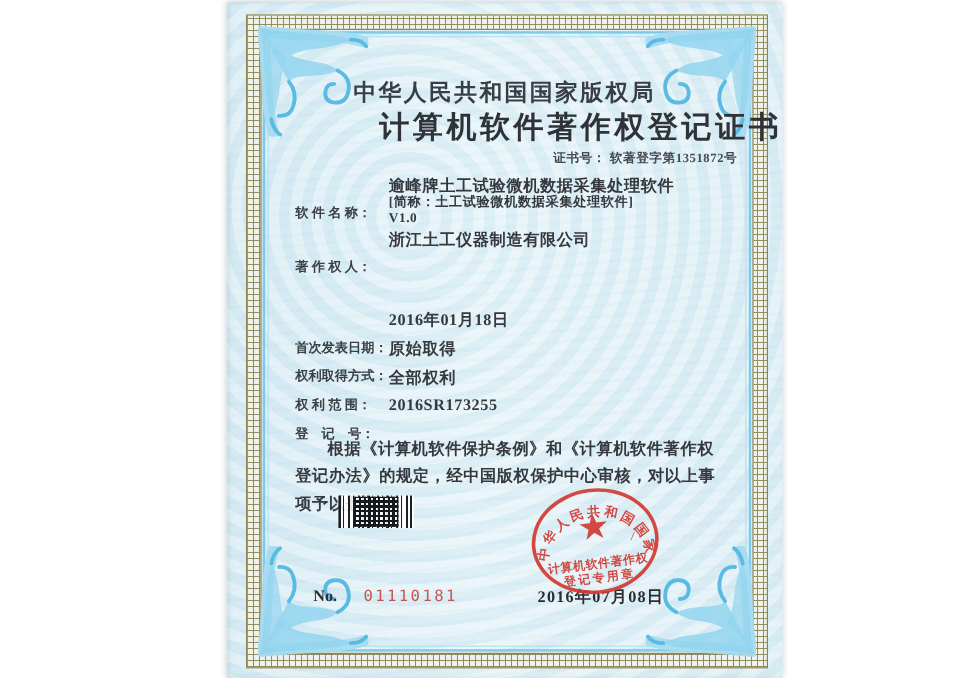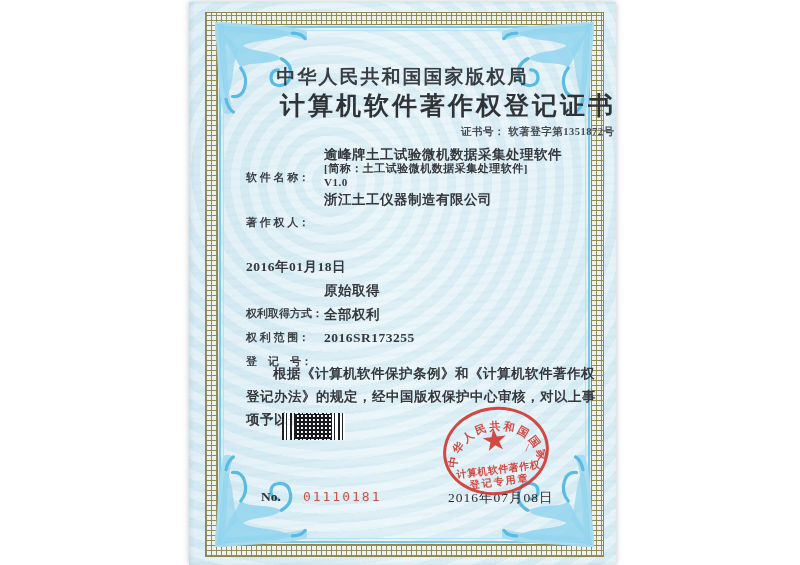--- a/index.html
+++ b/index.html
@@ -7,21 +7,21 @@
   .stage{position:relative;width:800px;height:565px;background:#ffffff;}
 
   
   .paper{position:absolute;left:189px;top:2px;width:427px;height:563px;
     box-shadow:0 0 6px rgba(70,95,105,.35), inset 2px 0 4px rgba(120,150,160,.18);}
   .paper-bg{
     background:
       repeating-radial-gradient(circle at 30% 30%, rgba(255,255,255,.25) 0 9px, rgba(178,214,229,.12) 9px 18px),
       repeating-linear-gradient(175deg, rgba(190,222,235,.18) 0 3px, rgba(255,255,255,0) 3px 9px),
       linear-gradient(90deg,#d9ecf4,#e4f3f8 45%,#ddeef5);
-    background-color:#dfeef6;}
+    background-color:#dfeef6;padding-left:36px;}
 
   
   .frame-gold{position:absolute;left:16px;top:10px;right:12px;bottom:8px;
     border:1px solid #8d8552;
     background:
       repeating-linear-gradient(0deg, rgba(143,135,84,.95) 0 1px, transparent 1px 5px),
       repeating-linear-gradient(90deg, rgba(143,135,84,.95) 0 1px, transparent 1px 5px),
       #edf2ec;}
   .frame-gold-inner{position:absolute;inset:11px;border:1px solid #8d8552;}
 
@@ -71,21 +71,21 @@
     transform:rotate(-7deg);}
   .seal-ring{position:absolute;inset:0;border-radius:50%;border:3px solid #d23a33;}
   .seal svg{position:absolute;inset:0;width:106px;height:88px;overflow:visible;}
   .seal-star{position:absolute;left:0;top:18px;width:100%;text-align:center;
     font-size:30px;line-height:30px;color:#d23a33;font-family:"DejaVu Sans",sans-serif;}
   .seal-mark{position:absolute;right:20px;top:38px;color:#d23a33;font-size:11px;transform:rotate(12deg);}
   .seal-l1{position:absolute;left:0;top:56px;width:100%;text-align:center;
     font-size:10px;font-weight:700;color:#d23a33;letter-spacing:.5px;font-family:"Liberation Sans",sans-serif;}
   .seal-l2{position:absolute;left:0;top:68px;width:100%;text-align:center;
     font-size:10px;font-weight:700;color:#d23a33;letter-spacing:2px;font-family:"Liberation Sans",sans-serif;}
-  .issue-date{position:absolute;left:259px;top:487px;font-size:13.5px;font-weight:400;
+  .issue-date{position:absolute;left:259px;top:487px;font-size:13.5px;font-weight:700;
     color:#2c2c30;letter-spacing:1px;}
 </style>
 </head>
 <body>
 
 <div class="stage">
   <div class="paper paper-bg">
 
     <div class="frame-gold">
       <div class="frame-gold-inner paper-bg"></div>
@@ -132,20 +132,21 @@
       <span class="val">逾峰牌土工试验微机数据采集处理软件</span>
     </div>
     <div class="subrow" style="top:159px">[简称：土工试验微机数据采集处理软件]</div>
     <div class="subrow" style="top:174px">V1.0</div>
     <div class="row" style="top:189px">
       <span class="lbl">著 作 权 人：</span>
       <span class="val">浙江土工仪器制造有限公司</span>
     </div>
 
     <div class="row" style="top:256px">
+      <span class="lbl">首次发表日期：</span>
       <span class="val">2016年01月18日</span>
     </div>
     <div class="row" style="top:280px">
       <span class="lbl">权利取得方式：</span>
       <span class="val">原始取得</span>
     </div>
     <div class="row" style="top:304px">
       <span class="lbl">权 利 范 围：</span>
       <span class="val">全部权利</span>
     </div>

